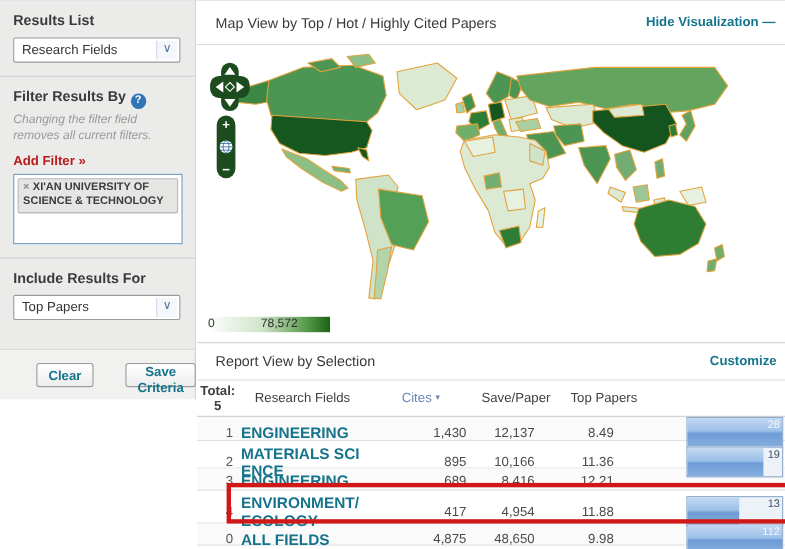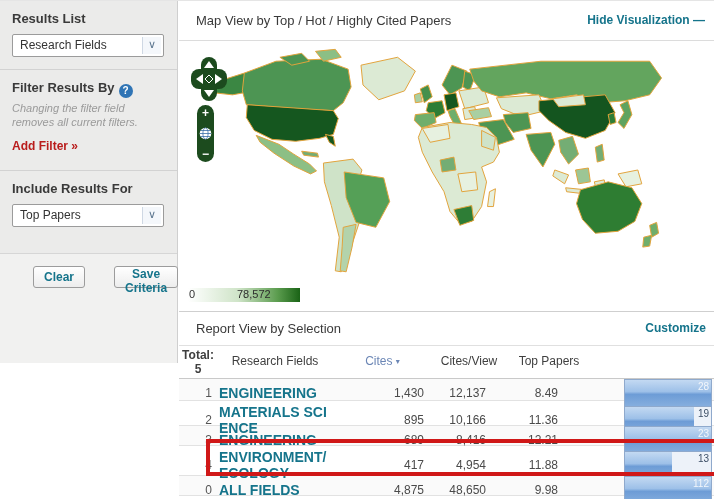--- a/index.html
+++ b/index.html
@@ -99,20 +99,25 @@
           <span class="chev">∨</span>
         </div>
       </div>
 
       <div class="side-section">
         <div class="side-heading" style="margin-bottom:4px;">
           <span>Filter Results By</span><span class="help-badge">?</span>
         </div>
         <div class="filter-note">Changing the filter field removes all current filters.</div>
         <a class="add-filter">Add Filter »</a>
+        <div class="filter-box">
+          <div class="chip">
+            <span class="x">×</span><span>XI'AN UNIVERSITY OF SCIENCE &amp; TECHNOLOGY</span>
+          </div>
+        </div>
       </div>
 
       <div class="side-section" style="border-bottom:none;">
         <div class="side-heading">Include Results For</div>
         <div class="select">
           <span>Top Papers</span>
           <span class="chev">∨</span>
         </div>
       </div>
     </div>
@@ -244,21 +249,21 @@
     </div>
 
     <div>
       <div class="grid-row thead">
         <div class="th-total">
           <div>Total:</div>
           <div>5</div>
         </div>
         <div class="c th-field">Research Fields</div>
         <div class="c sort-col"><span>Cites</span> <span class="tri">▾</span></div>
-        <div class="c">Cites/View</div>
+        <div class="c">Save/Paper</div>
         <div class="c">Top Papers</div>
       </div>
 
       <div class="tbody">
         <div class="grid-row row row-h1">
           <div class="cell-rank">1</div>
           <div class="cell-field">ENGINEERING</div>
           <div class="cell-num num-docs">1,430</div>
           <div class="cell-num num-cites">12,137</div>
           <div class="cell-num num-cpp">8.49</div>
@@ -283,26 +288,20 @@
           </div>
             </div>
         </div>
 
         <div class="grid-row row row-h3">
           <div class="cell-rank">3</div>
           <div class="cell-field">ENGINEERING</div>
           <div class="cell-num num-docs">689</div>
           <div class="cell-num num-cites">8,416</div>
           <div class="cell-num num-cpp">12.21</div>
-          <div class="cell-bar">
-              <div class="bar">
-            <div class="bar-fill" style="width: 100%;"></div>
-            <span class="bar-val on-fill">23</span>
-          </div>
-            </div>
         </div>
 
         <div class="grid-row row row-h4">
           <div class="cell-rank">4</div>
           <div class="cell-field">ENVIRONMENT/ECOLOGY</div>
           <div class="cell-num num-docs">417</div>
           <div class="cell-num num-cites">4,954</div>
           <div class="cell-num num-cpp">11.88</div>
           <div class="cell-bar">
               <div class="bar">

